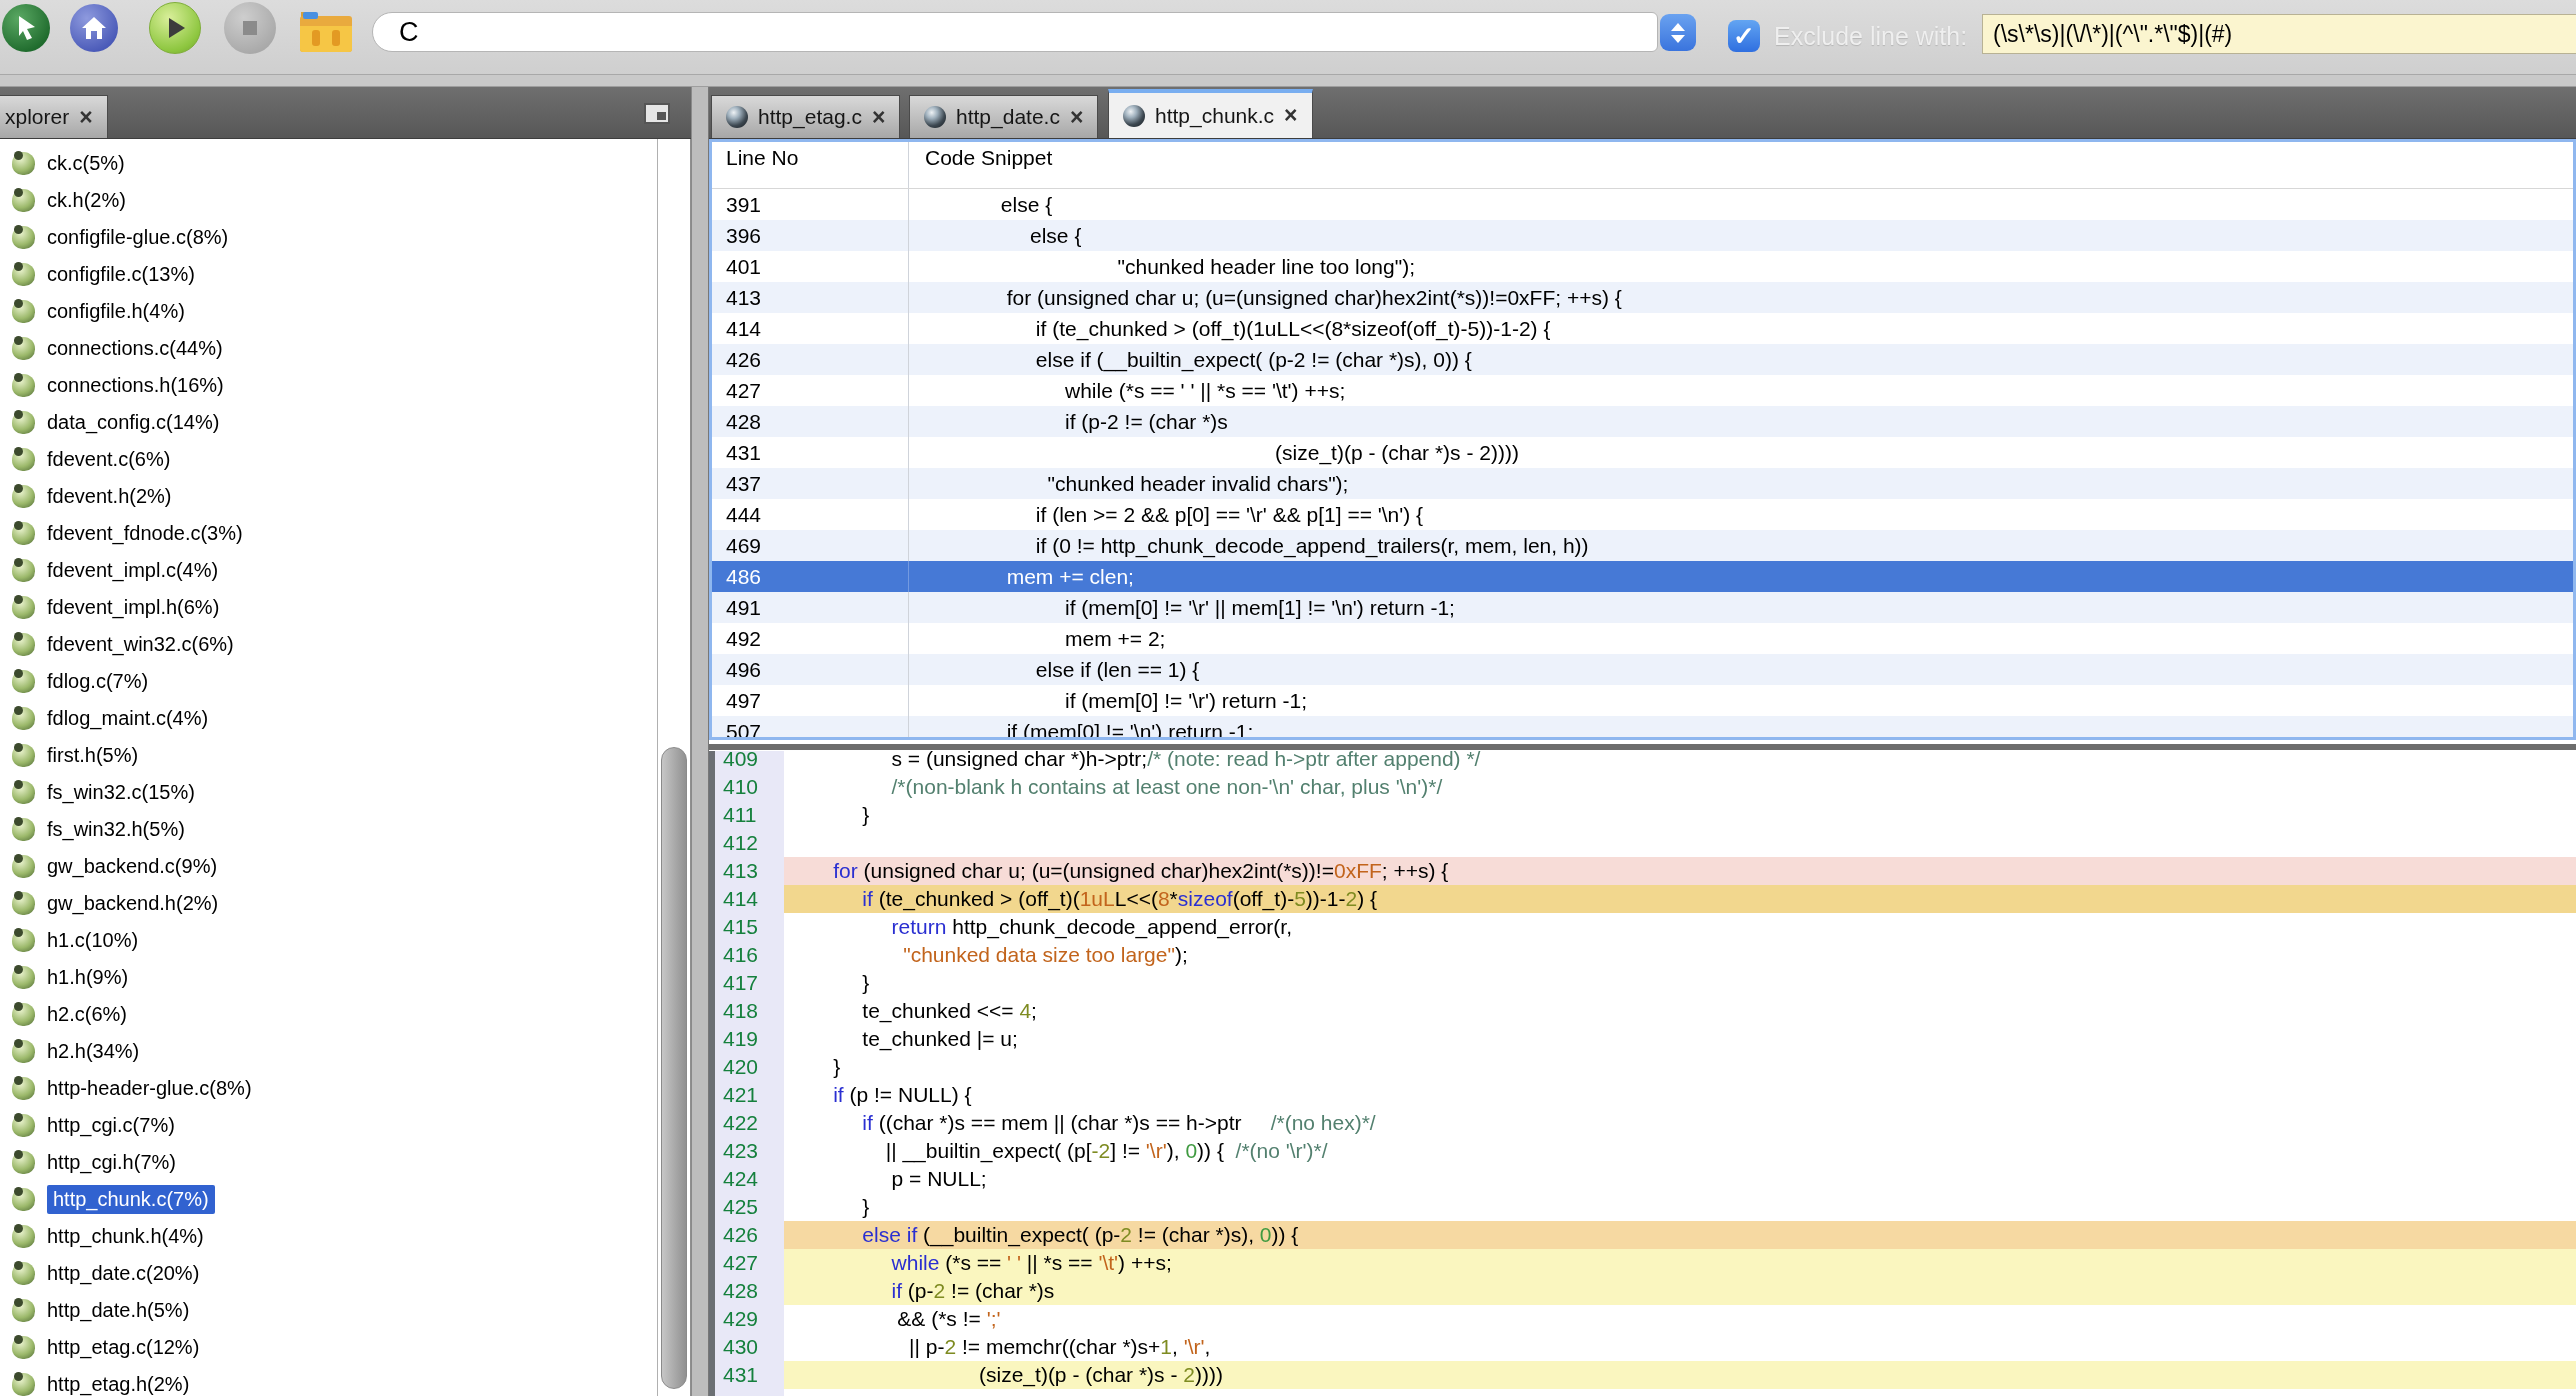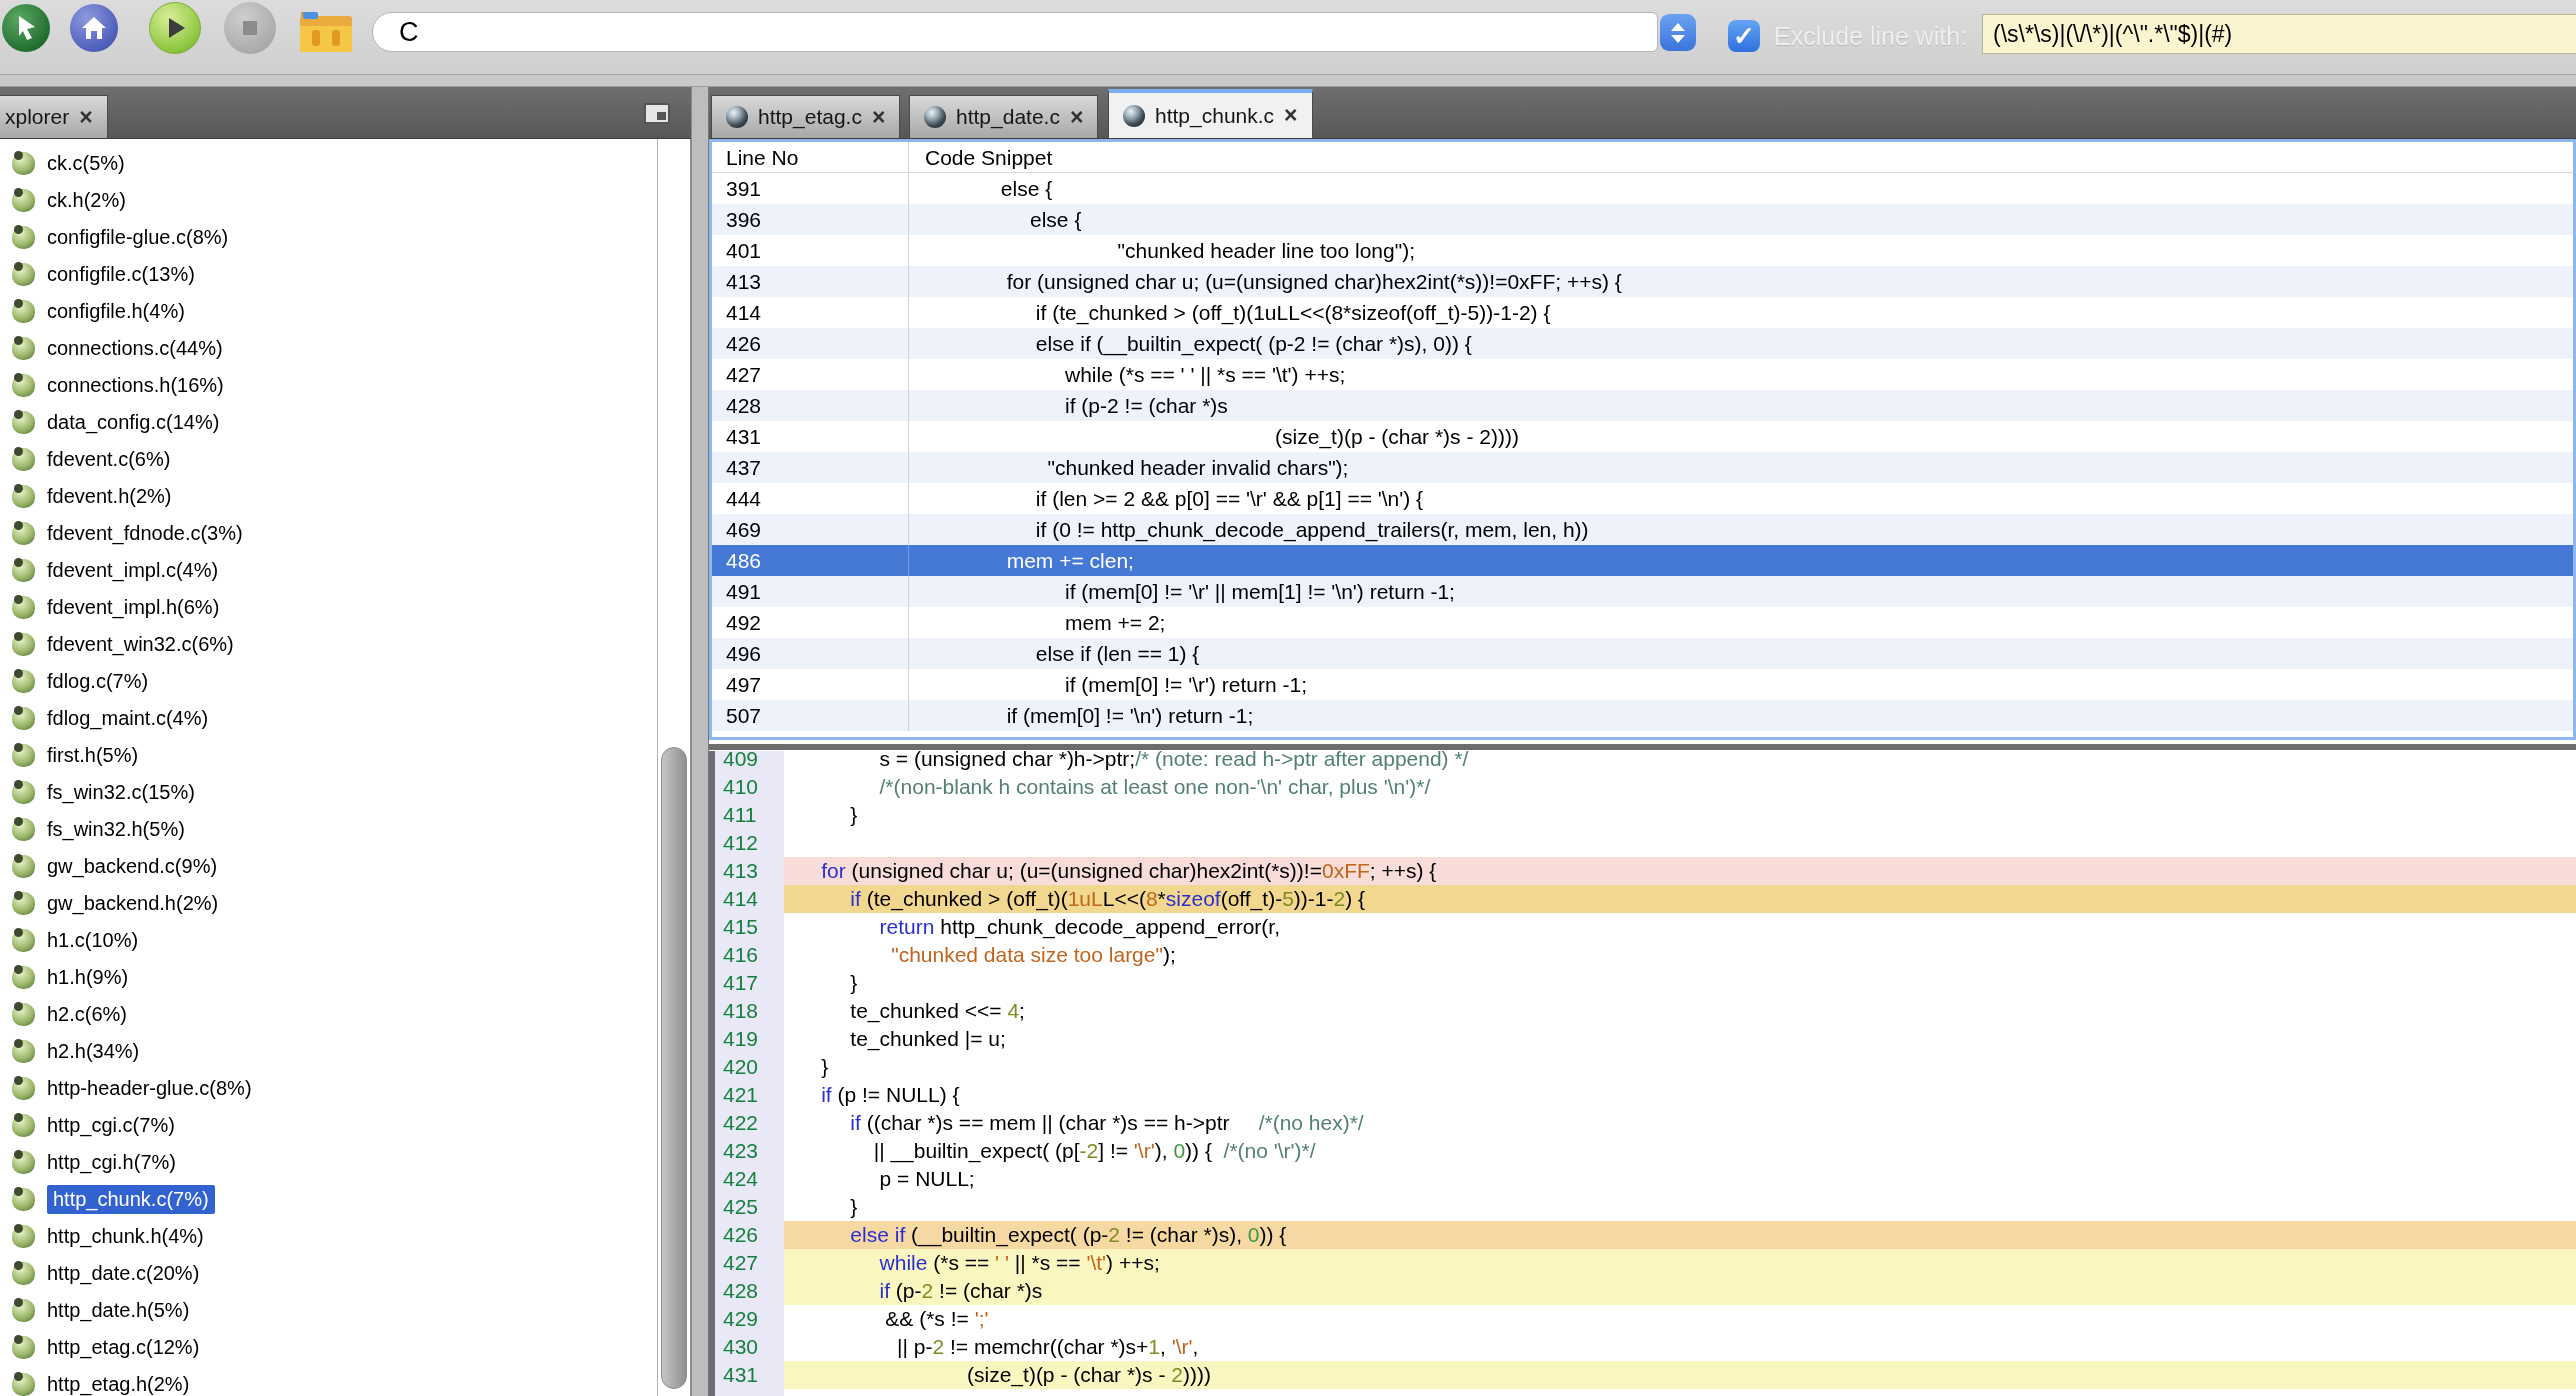--- a/index.html
+++ b/index.html
@@ -67,21 +67,21 @@
   #sidebar-scrollbar { position:absolute; left:657px; top:139px; width:34px; height:1257px; background:#ffffff;
     border-left:1px solid #b0b0b0; border-right:1px solid #8f8f8f; }
   #sidebar-thumb { position:absolute; left:3px; top:608px; width:26px; height:642px; border-radius:13px;
     background:linear-gradient(90deg,#c6c6c6,#909090); border:1px solid #8a8a8a; }
   #v-divider { position:absolute; left:691px; top:87px; width:18px; height:1309px; background:#bdbdbd;
     border-left:1px solid #8a8a8a; border-right:1px solid #777; }
 
   
   #table-panel { position:absolute; left:709px; top:139px; width:1867px; height:601px;
     border:3px solid #8fb7ef; background:#fff; overflow:hidden; }
-  #table-header { height:31px; display:flex; background:#fff; border-bottom:1px solid #d7d7d7; }
+  #table-header { height:47px; display:flex; background:#fff; border-bottom:1px solid #d7d7d7; }
   .th-line { width:197px; padding-left:14px; font-size:21px; color:#000; line-height:31px; border-right:1px solid #cfd3da; }
   .th-code { padding-left:16px; font-size:21px; color:#000; line-height:31px; }
   .trow { height:31px; display:flex; font-size:21px; line-height:31px; color:#000; background:#fff; }
   .trow.alt { background:#edf2fb; }
   .trow.sel { background:#4679d6; color:#fff; }
   .tline { width:197px; padding-left:14px; border-right:1px solid #cfd3da; flex:0 0 197px; }
   .trow.sel .tline { border-right-color:rgba(255,255,255,0.25); }
   .tcode { padding-left:16px; white-space:pre; overflow:hidden; }
 
   
@@ -92,21 +92,21 @@
   #editor-panel { position:absolute; left:709px; top:751px; width:1867px; height:645px; background:#fff; overflow:hidden; }
   #gutter-bg { position:absolute; left:0; top:0; width:75px; height:645px; background:#e8e8f7; border-left:6px solid #6b6f74; }
   #editor-lines { position:absolute; left:0; top:-6px; width:1867px; }
   .eline { position:relative; height:28px; line-height:28px; font-size:21px; white-space:pre; }
   .eline .hl { position:absolute; left:75px; right:0; top:0; bottom:0; }
   .bg-pink   { background:#f7dcd7; }
   .bg-tan    { background:#f2d78e; }
   .bg-orange { background:#f6d9a2; }
   .bg-yellow { background:#faf6bf; }
   .enum { position:absolute; left:14px; width:58px; color:#15803d; }
-  .ecode { position:absolute; left:75px; padding-left:8px; }
+  .ecode { position:absolute; left:75px; padding-left:20px; }
   .sp { color:#000; } .sk { color:#2a2fd1; } .sn { color:#7e8b21; }
   .so { color:#c2641c; } .sg { color:#3f9a40; } .sc { color:#53806f; }
 
   svg { display:block; }
 </style>
 </head>
 <body>
 
 <div id="root">
 

